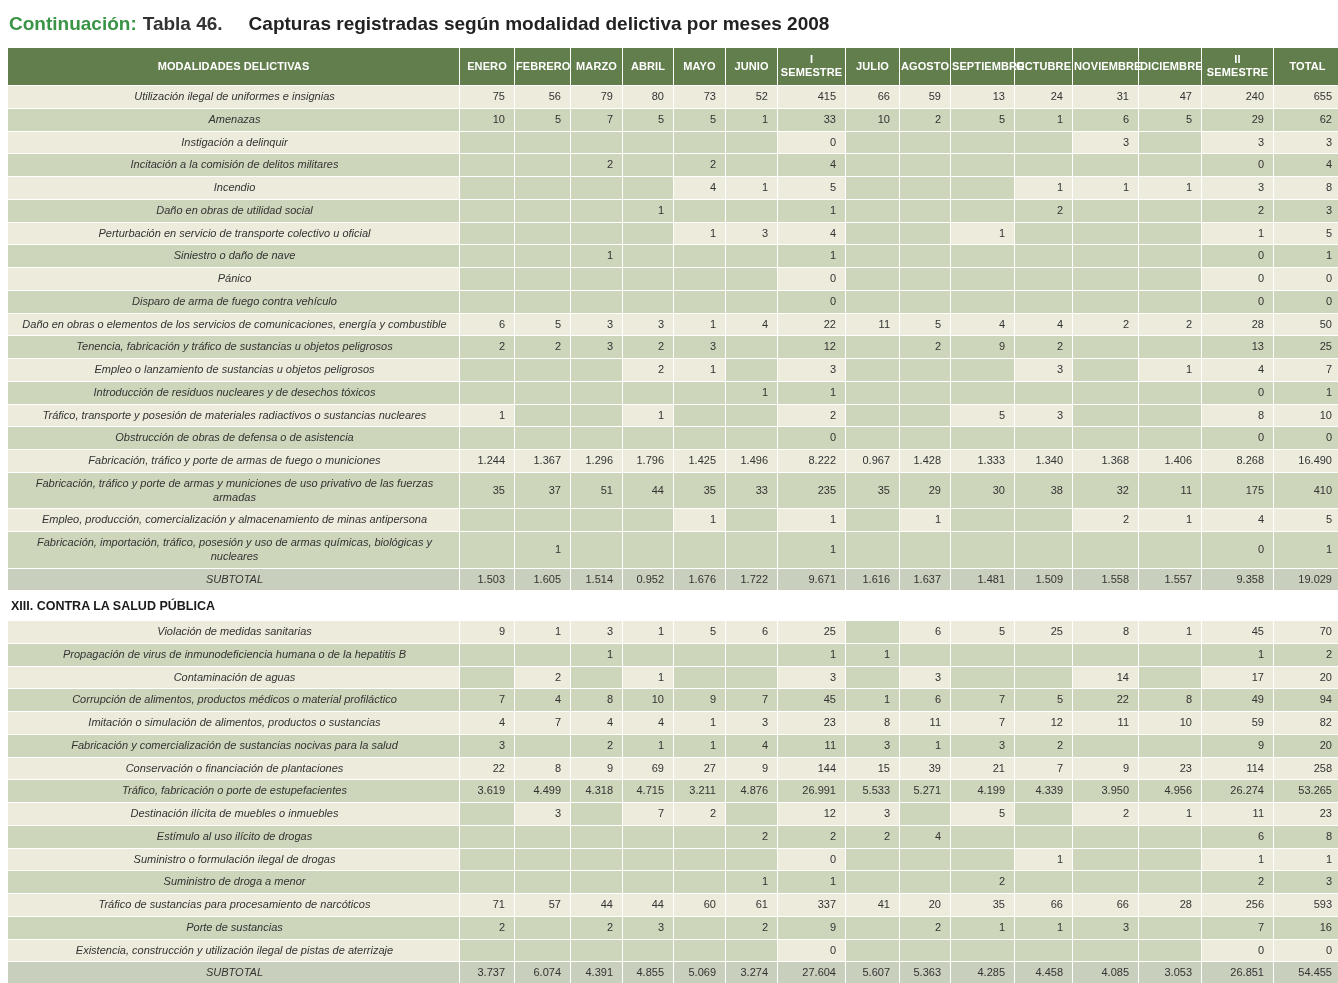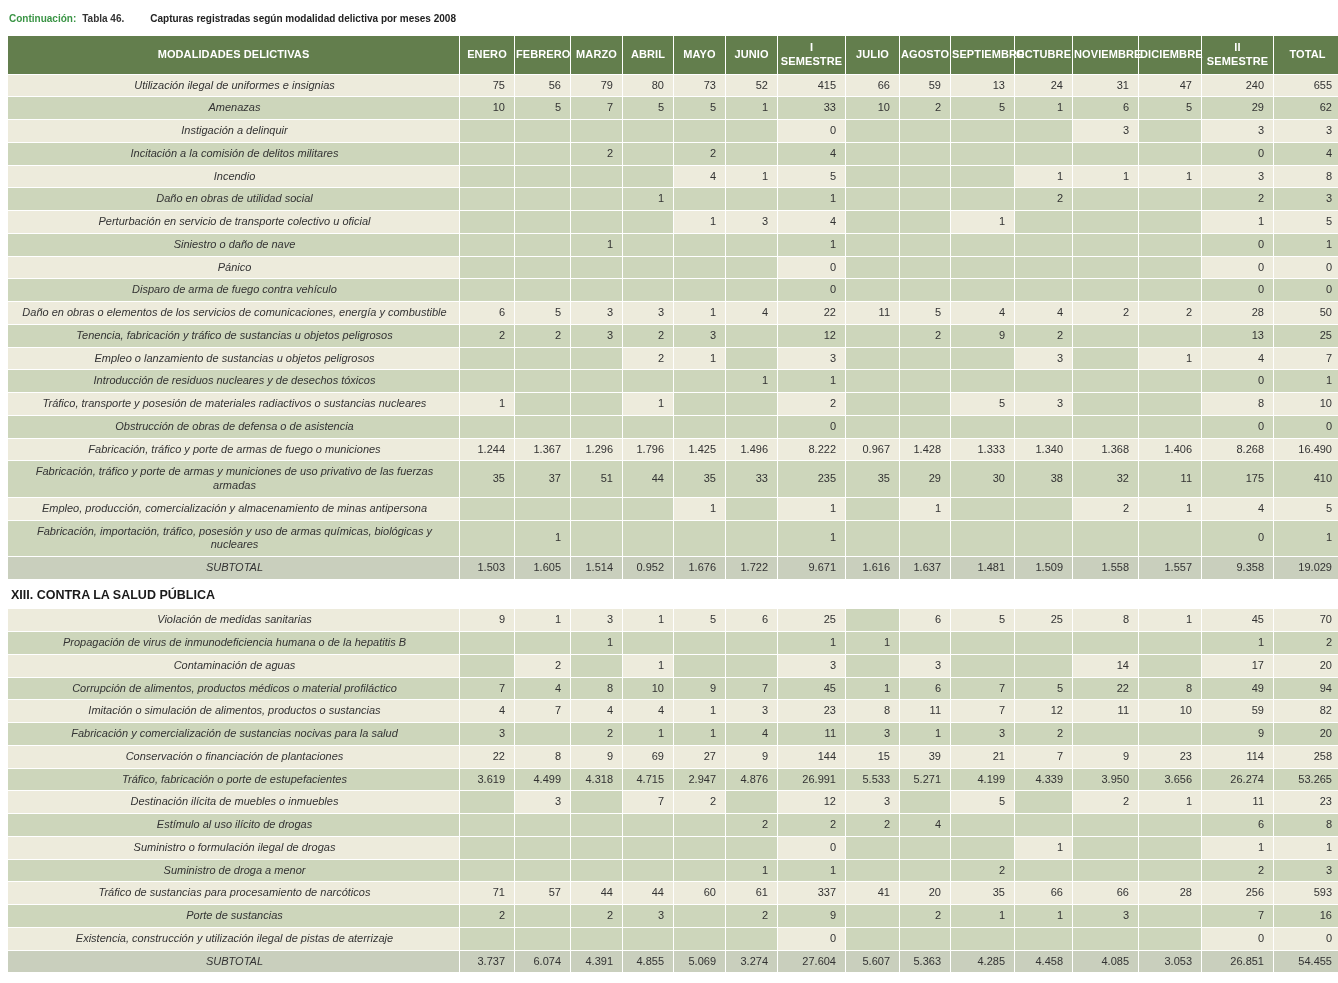--- a/index.html
+++ b/index.html
@@ -13,21 +13,21 @@
   *{box-sizing:border-box;margin:0;padding:0;}
   html,body{background:#ffffff;}
   body{
     width:1338px;
     font-family:"Liberation Sans", sans-serif;
     color:var(--text);
   }
   .page{padding:8px 7px 6px 7px;}
   .title-row{
     padding:4px 0 10px 2px;
-    font-size:10px;
+    font-size:19px;
     line-height:1.3;
     white-space:nowrap;
   }
   .t-prefix{color:var(--accent);font-weight:bold;}
   .t-no{color:#333;font-weight:bold;margin-left:6px;}
   .t-text{color:#222;font-weight:bold;margin-left:26px;}
   table.stats{
     width:100%;
     border-collapse:collapse;
     table-layout:fixed;
@@ -624,29 +624,29 @@
           <td class="num">23</td>
           <td class="num">114</td>
           <td class="num">258</td>
         </tr>
         <tr class="dark">
           <td class="lbl">Tráfico, fabricación o porte de estupefacientes</td>
           <td class="num">3.619</td>
           <td class="num">4.499</td>
           <td class="num">4.318</td>
           <td class="num">4.715</td>
-          <td class="num">2.947</td>
+          <td class="num">3.211</td>
           <td class="num">4.876</td>
           <td class="num">26.991</td>
           <td class="num">5.533</td>
           <td class="num">5.271</td>
           <td class="num">4.199</td>
           <td class="num">4.339</td>
           <td class="num">3.950</td>
-          <td class="num">3.656</td>
+          <td class="num">4.956</td>
           <td class="num">26.274</td>
           <td class="num">53.265</td>
         </tr>
         <tr class="light">
           <td class="lbl">Destinación ilícita de muebles o inmuebles</td>
           <td class="num empty"></td>
           <td class="num">3</td>
           <td class="num empty"></td>
           <td class="num">7</td>
           <td class="num">2</td>

